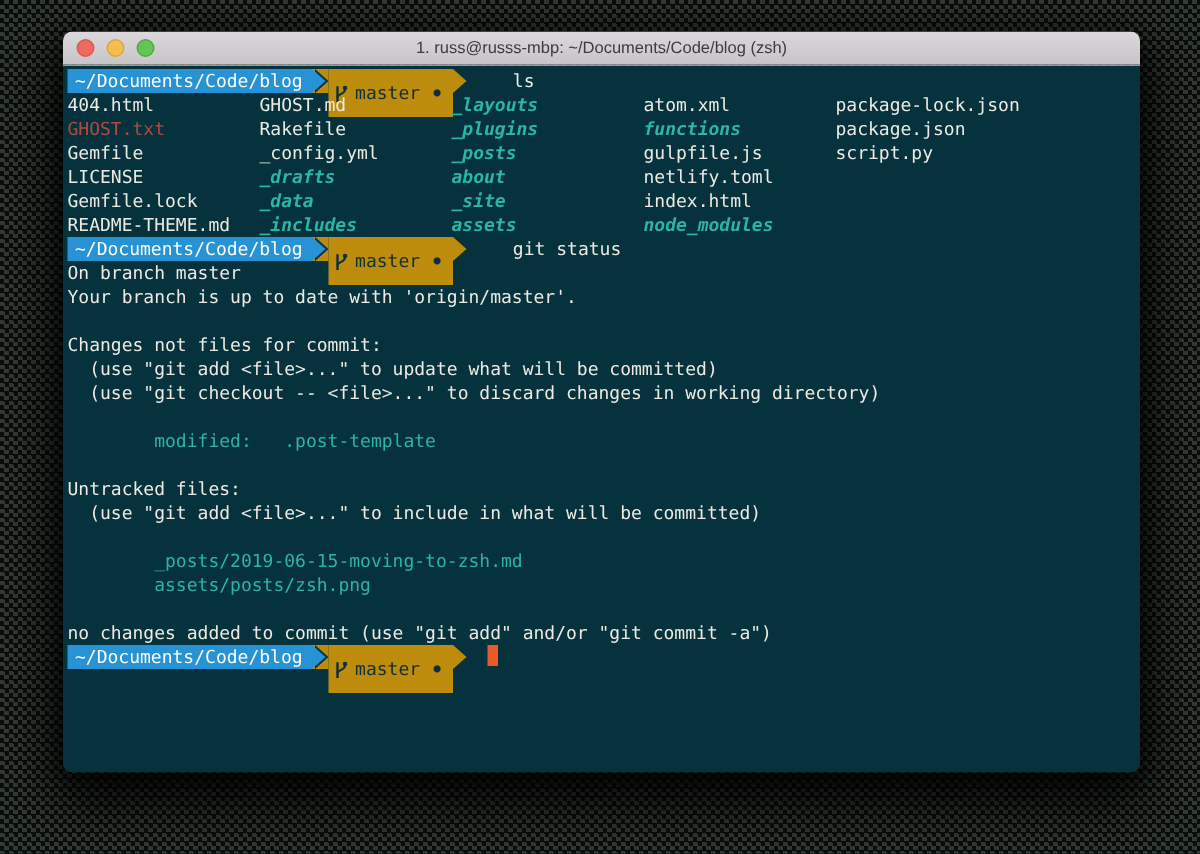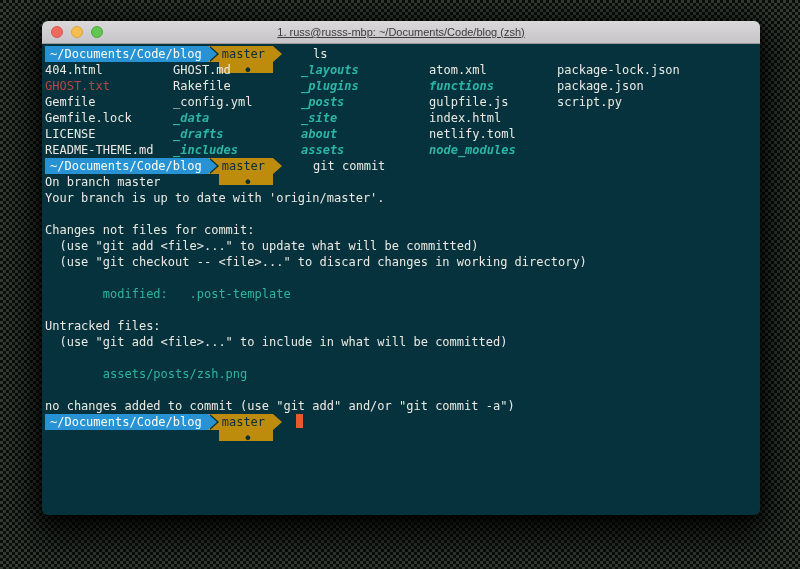--- a/index.html
+++ b/index.html
@@ -18,21 +18,20 @@
   }
   .titlebar{
     height:22px;flex:0 0 22px;position:relative;
     background:linear-gradient(#dad8da,#c7c5c7);
     border-bottom:1px solid #9b999b;
     display:flex;align-items:center;justify-content:center;
   }
   .title-text{
     font-family:"Liberation Sans", sans-serif;font-size:11px;color:#3c3c3c;
     white-space:nowrap;
-    text-decoration:underline;
   }
   .lights{position:absolute;left:9px;top:5px;display:flex;gap:8px;}
   .light{width:12px;height:12px;border-radius:50%;box-sizing:border-box;}
   .light.close{background:#ee6a5f;border:1px solid #d55a50;}
   .light.min{background:#f5bd4f;border:1px solid #dba63a;}
   .light.max{background:#62c554;border:1px solid #51a83e;}
   .screen{
     flex:1;background:var(--terminal-bg,#06323d);
     padding:2px 0 0 3px;
     font-size:12px;line-height:16px;color:var(--text,#eceae2);
@@ -43,21 +42,21 @@
     background:var(--blue,#2793d4);color:#fdfdf8;
     padding:0 6px 0 5px;height:16px;display:inline-block;line-height:16px;
   }
   .sep{position:relative;width:11px;height:16px;background:var(--gold,#bd8c0c);flex:0 0 11px;}
   .sep i{position:absolute;top:0;width:0;height:0;display:block;
     border-top:8px solid transparent;border-bottom:8px solid transparent;}
   .sep i.dark{left:2px;border-left:9px solid var(--terminal-bg,#06323d);}
   .sep i.blue{left:0;border-left:9px solid var(--blue,#2793d4);}
   .seg-branch{
     background:var(--gold,#bd8c0c);color:var(--segtext,#0d2f38);
-    height:15px;display:inline-flex;align-items:center;padding:0 8px 12px 3px;line-height:16px;flex-direction:column;
+    height:32px;display:inline-flex;align-items:center;padding:0 8px 0 3px;line-height:16px;
   }
   .seg-branch svg{margin-right:5px;}
   .dirty-dot{font-size:8px;margin-left:9px;line-height:16px;}
   .tri-end{width:0;height:0;border-top:8px solid transparent;border-bottom:8px solid transparent;
     border-left:9px solid var(--gold,#bd8c0c);flex:0 0 9px;}
   .cmd{margin-left:22px;color:var(--text,#eceae2);}
   .cursor-block{display:inline-block;width:7px;height:14px;background:var(--cursor,#e85a2a);margin-left:5px;}
   .ls-cell{display:inline-block;width:128px;}
   .ls-cell.file{color:var(--text,#eceae2);}
   .ls-cell.dir{color:var(--dir,#2cb5a5);font-weight:bold;font-style:italic;}
@@ -80,42 +79,43 @@
   <div class="screen" id="screen">
       <div class="line prompt-line"><span class="seg-path">~/Documents/Code/blog</span><span class="sep"><i class="dark"></i><i class="blue"></i></span><span class="seg-branch"><svg width="10" height="13" viewBox="0 0 10 13">
             <path d="M3 1.5 V12" stroke="currentColor" stroke-width="1.6" fill="none"></path>
             <path d="M8 3.5 C8 7, 3 6.5, 3 9" stroke="currentColor" stroke-width="1.4" fill="none"></path>
             <circle cx="8" cy="2.6" r="1.5" fill="currentColor"></circle>
           </svg><span>master</span><span class="dirty-dot">●</span></span><span class="tri-end"></span><span class="cmd">ls</span></div>
       <div>
         <div class="line"><span class="ls-cell file">404.html</span><span class="ls-cell file">GHOST.md</span><span class="ls-cell dir">_layouts</span><span class="ls-cell file">atom.xml</span><span class="ls-cell file">package-lock.json</span></div>
         <div class="line"><span class="ls-cell error">GHOST.txt</span><span class="ls-cell file">Rakefile</span><span class="ls-cell dir">_plugins</span><span class="ls-cell dir">functions</span><span class="ls-cell file">package.json</span></div>
         <div class="line"><span class="ls-cell file">Gemfile</span><span class="ls-cell file">_config.yml</span><span class="ls-cell dir">_posts</span><span class="ls-cell file">gulpfile.js</span><span class="ls-cell file">script.py</span></div>
+        <div class="line"><span class="ls-cell file">LICENSE</span><span class="ls-cell dir">_drafts</span><span class="ls-cell dir">about</span><span class="ls-cell file">netlify.toml</span></div>
         <div class="line"><span class="ls-cell file">Gemfile.lock</span><span class="ls-cell dir">_data</span><span class="ls-cell dir">_site</span><span class="ls-cell file">index.html</span></div>
-        <div class="line"><span class="ls-cell file">LICENSE</span><span class="ls-cell dir">_drafts</span><span class="ls-cell dir">about</span><span class="ls-cell file">netlify.toml</span></div>
         <div class="line"><span class="ls-cell file">README-THEME.md</span><span class="ls-cell dir">_includes</span><span class="ls-cell dir">assets</span><span class="ls-cell dir">node_modules</span></div>
       </div>
       <div class="line prompt-line"><span class="seg-path">~/Documents/Code/blog</span><span class="sep"><i class="dark"></i><i class="blue"></i></span><span class="seg-branch"><svg width="10" height="13" viewBox="0 0 10 13">
             <path d="M3 1.5 V12" stroke="currentColor" stroke-width="1.6" fill="none"></path>
             <path d="M8 3.5 C8 7, 3 6.5, 3 9" stroke="currentColor" stroke-width="1.4" fill="none"></path>
             <circle cx="8" cy="2.6" r="1.5" fill="currentColor"></circle>
-          </svg><span>master</span><span class="dirty-dot">●</span></span><span class="tri-end"></span><span class="cmd">git commit</span></div>
+          </svg><span>master</span><span class="dirty-dot">●</span></span><span class="tri-end"></span><span class="cmd">git status</span></div>
       <div>
         <div class="line gs-default">On branch master</div>
         <div class="line gs-default">Your branch is up to date with 'origin/master'.</div>
         <div class="line gs-default"> </div>
         <div class="line gs-default">Changes not files for commit:</div>
         <div class="line gs-default">  (use "git add &lt;file&gt;..." to update what will be committed)</div>
         <div class="line gs-default">  (use "git checkout -- &lt;file&gt;..." to discard changes in working directory)</div>
         <div class="line gs-default"> </div>
         <div class="line gs-accent">        modified:   .post-template</div>
         <div class="line gs-default"> </div>
         <div class="line gs-default">Untracked files:</div>
         <div class="line gs-default">  (use "git add &lt;file&gt;..." to include in what will be committed)</div>
         <div class="line gs-default"> </div>
+        <div class="line gs-accent">        _posts/2019-06-15-moving-to-zsh.md</div>
         <div class="line gs-accent">        assets/posts/zsh.png</div>
         <div class="line gs-default"> </div>
         <div class="line gs-default">no changes added to commit (use "git add" and/or "git commit -a")</div>
       </div>
       <div class="line prompt-line"><span class="seg-path">~/Documents/Code/blog</span><span class="sep"><i class="dark"></i><i class="blue"></i></span><span class="seg-branch"><svg width="10" height="13" viewBox="0 0 10 13">
             <path d="M3 1.5 V12" stroke="currentColor" stroke-width="1.6" fill="none"></path>
             <path d="M8 3.5 C8 7, 3 6.5, 3 9" stroke="currentColor" stroke-width="1.4" fill="none"></path>
             <circle cx="8" cy="2.6" r="1.5" fill="currentColor"></circle>
           </svg><span>master</span><span class="dirty-dot">●</span></span><span class="tri-end"></span><span class="cursor-block"></span></div>
     </div>

